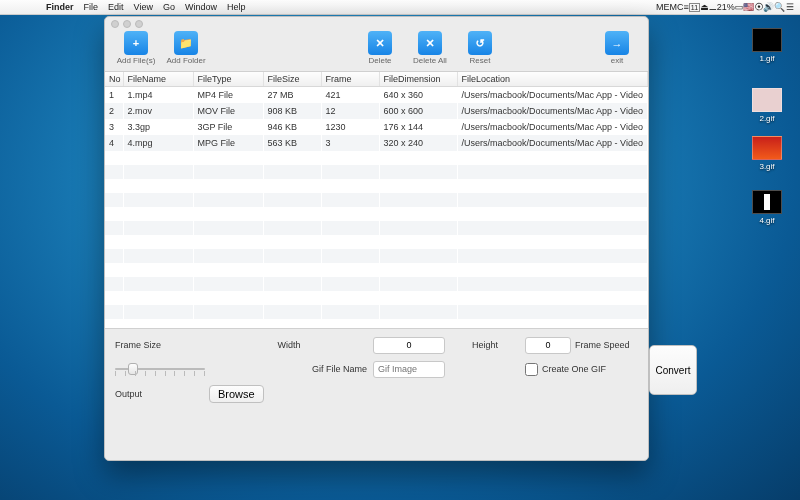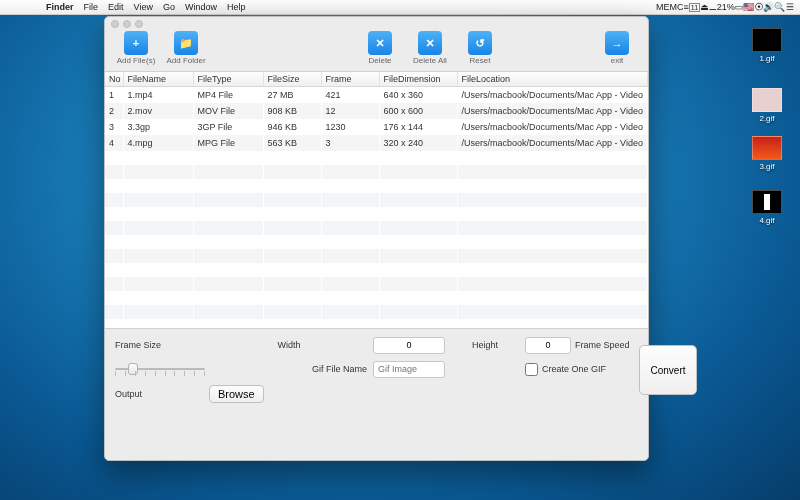--- a/index.html
+++ b/index.html
@@ -54,21 +54,21 @@
   thead th { text-align: left; font-weight: 400; background: linear-gradient(#fdfdfd,#efefef); border-bottom: 1px solid #d8d8d8; border-right: 1px solid #e2e2e2; padding: 2px 4px; height: 14px; }
   tbody td { padding: 3px 4px; border-right: 1px solid transparent; white-space: nowrap; overflow: hidden; text-overflow: ellipsis; height: 14px; }
   tbody tr:nth-child(even) { background: #f3f5f7; }
   col.c-no{width:18px} col.c-fn{width:70px} col.c-ft{width:70px} col.c-fs{width:58px} col.c-fr{width:58px} col.c-fd{width:78px} col.c-fl{width:auto}
 
   .opts { padding: 6px 10px 8px; display: grid; grid-template-columns: 90px 160px 72px 72px 46px 60px 58px; grid-template-rows: 20px 20px 22px; column-gap: 4px; row-gap: 4px; align-items: center; font-size: 9px; color: #333; }
   .opts input[type=text] { height: 17px; font-size: 9px; padding: 0 4px; border: 1px solid #c8c8c8; border-radius: 3px; background: #fff; }
   .opts input[type=checkbox] { vertical-align: middle; margin-right: 4px; }
   .btn { height: 18px; font-size: 11px; padding: 0 8px; border: 1px solid #c0c0c0; border-radius: 4px; background: linear-gradient(#fdfdfd,#efefef); cursor: pointer; }
   .convert-cell { grid-column: 7; grid-row: 1 / span 3; display:flex; align-items:stretch; justify-content:flex-end; }
-  .convert-btn { width: 58px; height: 50px; font-size: 10px; border: 1px solid #c0c0c0; border-radius: 5px; background: linear-gradient(#fdfdfd,#efefef); cursor: pointer; }
+  .convert-btn { width: 48px; height: 50px; font-size: 10px; border: 1px solid #c0c0c0; border-radius: 5px; background: linear-gradient(#fdfdfd,#efefef); cursor: pointer; }
   .slider { display:flex; align-items:center; height:17px; }
   .slider .track { position:relative; flex:1; height:2px; background:#bbb; border-radius:1px; }
   .slider .knob { position:absolute; left:14%; top:-5px; width:10px; height:12px; background:linear-gradient(#fdfdfd,#e6e6e6); border:1px solid #b0b0b0; border-radius:3px; }
   .slider .tick { position:absolute; top:3px; width:1px; height:5px; background:#bbb; }
   .output-field { grid-column: 2 / span 5; display:flex; align-items:center; gap:4px; }
   .output-field input { flex:1; }
 </style>
 </head>
 <body>
 

